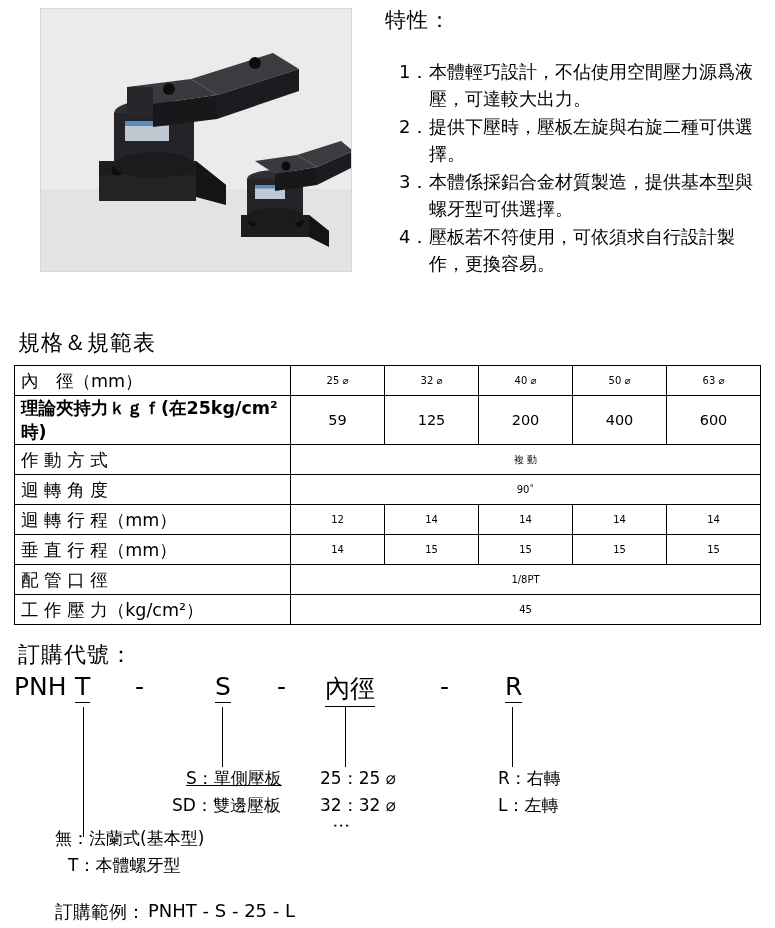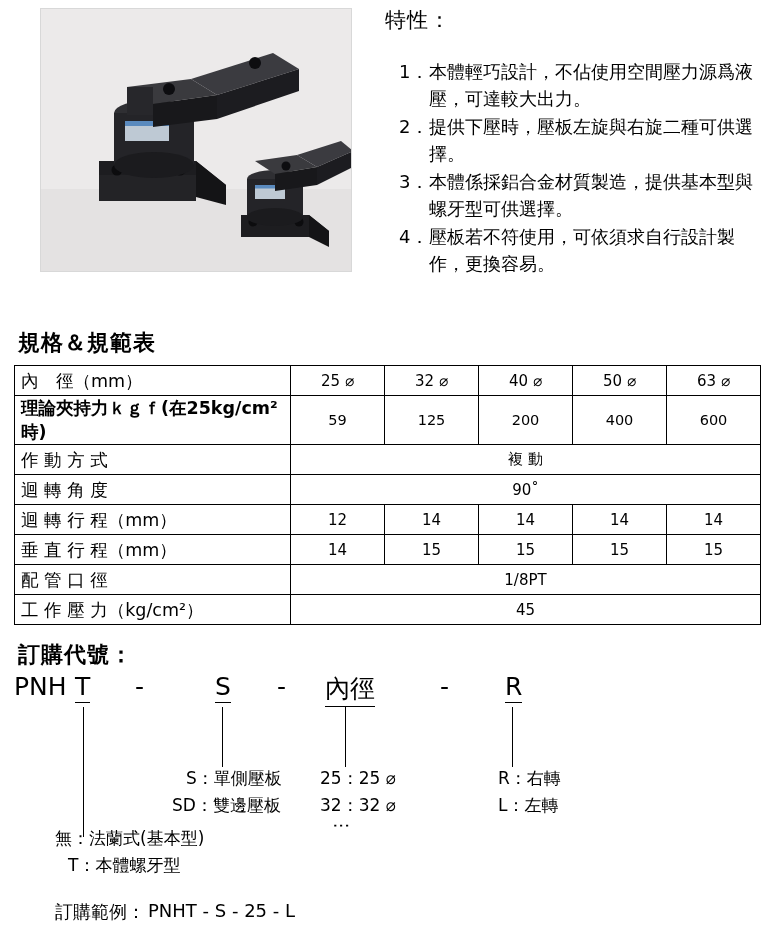--- a/index.html
+++ b/index.html
@@ -55,21 +55,20 @@
     padding-left: 14px;
     box-sizing: border-box;
   }
   .feat-text { flex: 1; }
 
   
   .sec-heading {
     position: absolute;
     font-size: 22px;
     letter-spacing: 1px;
-    font-weight: bold;
   }
   #spec-heading { left: 18px; top: 328px; }
   #order-heading { left: 18px; top: 640px; }
 
   
   .spec-table {
     position: absolute;
     left: 14px;
     top: 365px;
     width: 746px;
@@ -82,21 +81,21 @@
     font-size: 17px;
     padding: 0 4px;
     text-align: center;
     vertical-align: middle;
   }
   .spec-table td.lbl {
     text-align: left;
     padding-left: 6px;
     font-size: 17.5px;
   }
-  .spec-table td.val { font-size: 15px; }
+  .spec-table td.val { font-size: 10px; }
   .spec-table td.small { font-size: 14.5px; }
   .lbl-small { font-size: 13px; font-weight: bold; }
 
   
   .order-area {
     position: absolute;
     left: 0;
     top: 672px;
     width: 662px;
     height: 256px;
@@ -298,21 +297,21 @@
 
   <div class="vline" style="left:83px; top:35px; height:130px;"></div>
   <div class="hline" style="left:83px; top:165px; width:0px;"></div>
 
   <div class="vline" style="left:222px; top:35px; height:60px;"></div>
 
   <div class="vline" style="left:345px; top:35px; height:60px;"></div>
 
   <div class="vline" style="left:512px; top:35px; height:60px;"></div>
 
-  <div class="note" style="left:186px; top:95px;">S：單側壓板</div>
+  <div class="note" style="left:186px; top:95px;text-decoration:underline;">S：單側壓板</div>
   <div class="note" style="left:172px; top:122px;">SD：雙邊壓板</div>
 
   <div class="note" style="left:320px; top:95px;">25：25 ⌀</div>
   <div class="note" style="left:320px; top:122px;">32：32 ⌀</div>
   <div class="vdots" style="left:337px; top:145px; writing-mode: vertical-rl;">⋮</div>
 
   <div class="note" style="left:498px; top:95px;">R：右轉</div>
   <div class="note" style="left:498px; top:122px;">L：左轉</div>
 
   <div class="note" style="left:55px; top:155px;">無：法蘭式(基本型)</div>

